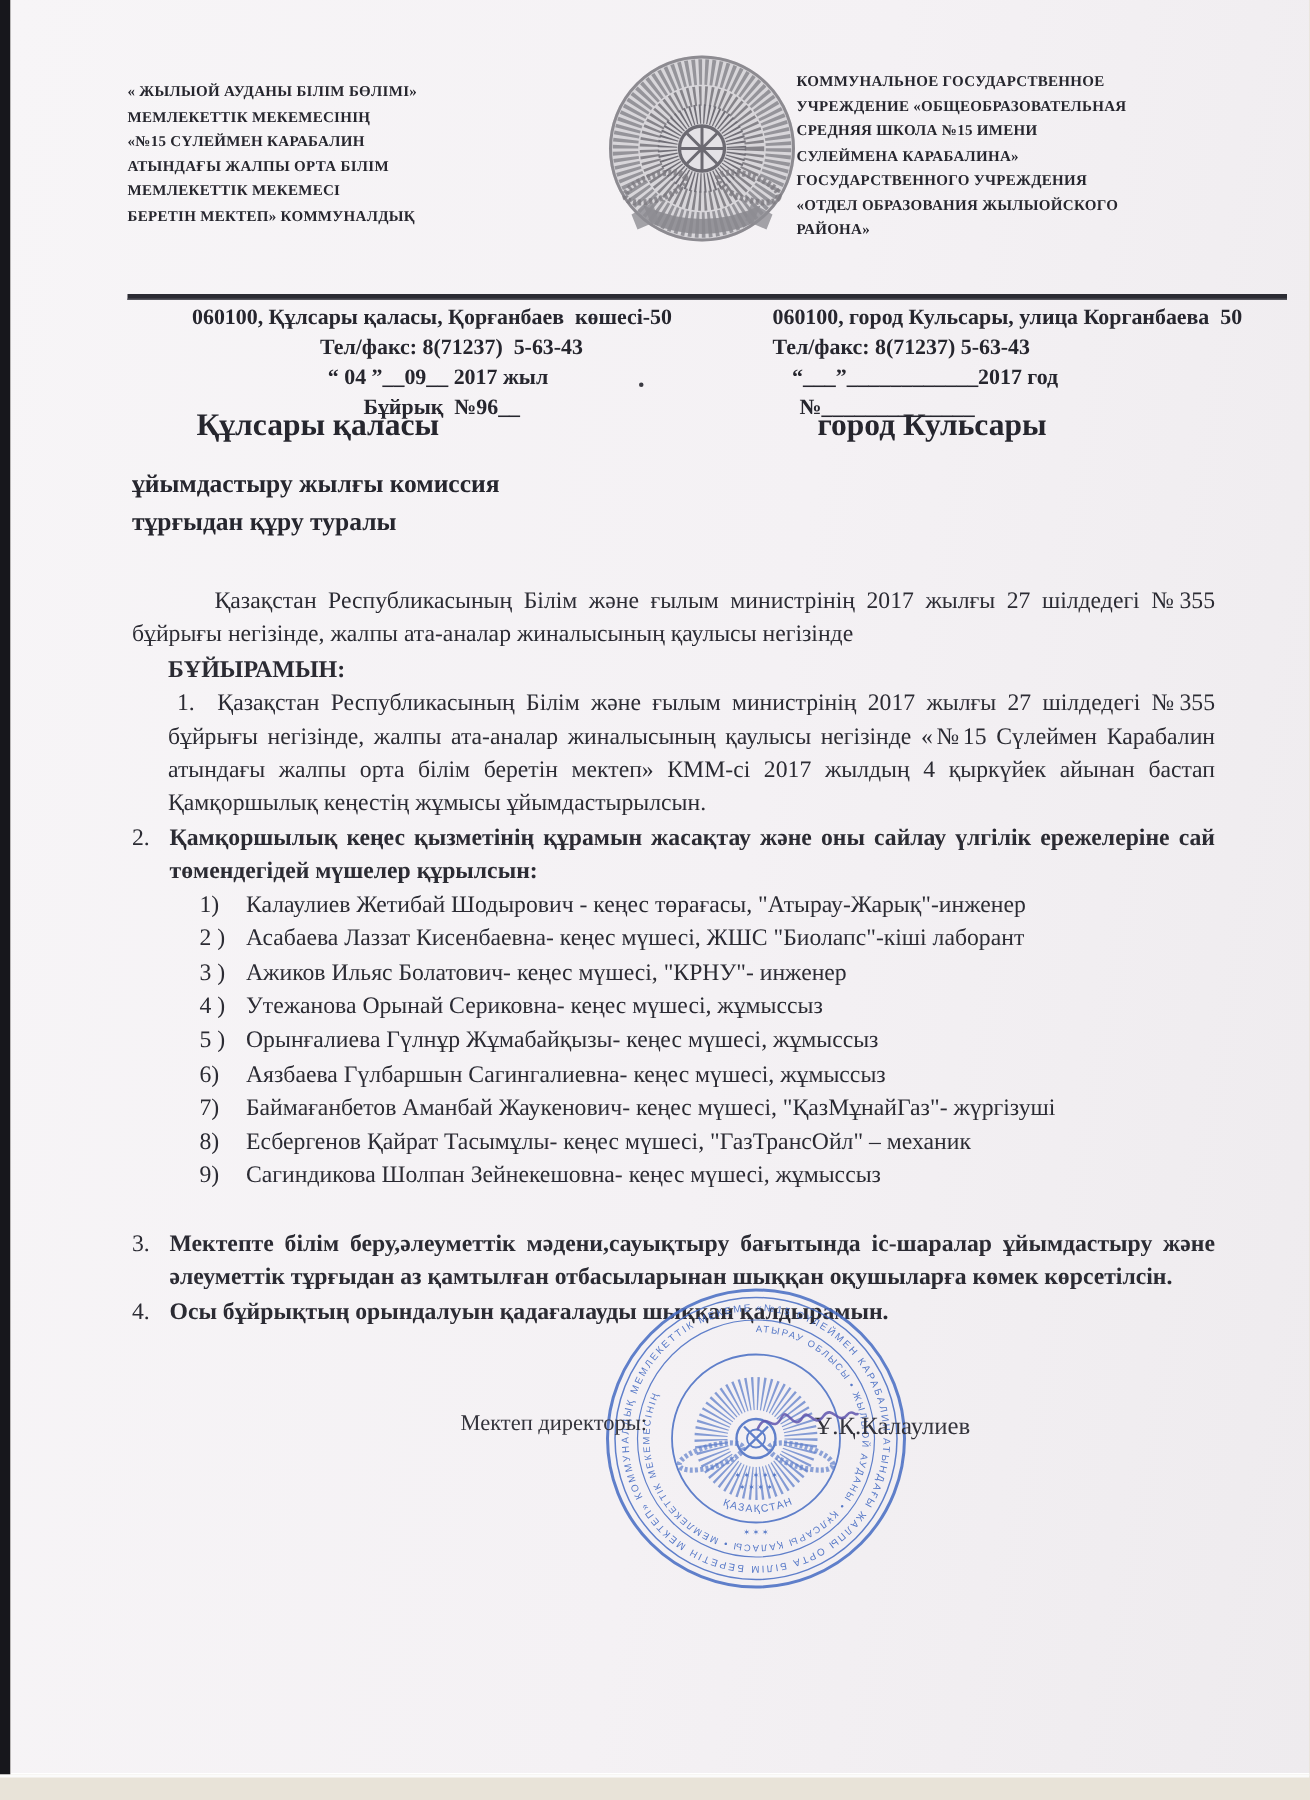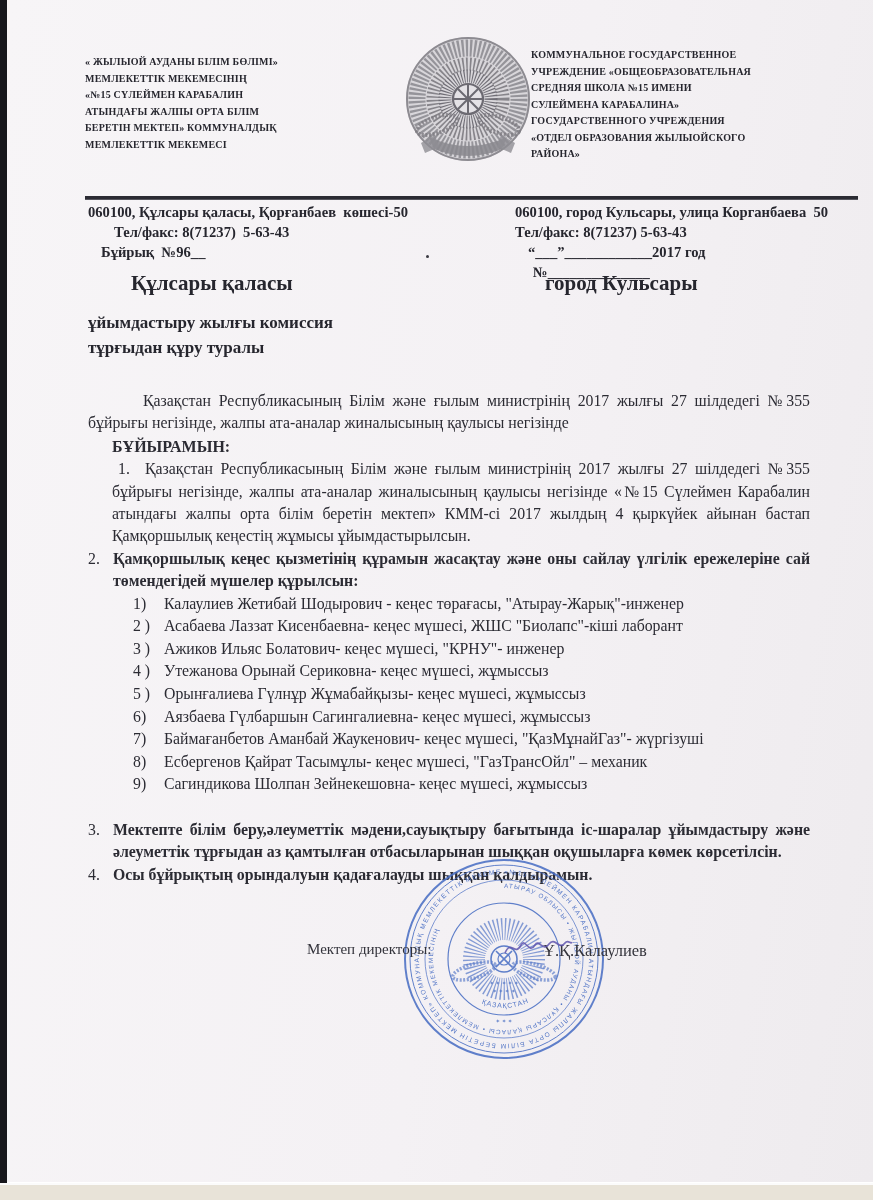--- a/index.html
+++ b/index.html
@@ -46,22 +46,22 @@
 
 <div class="edge-left"></div>
 
 <div class="paper">
 
   <div class="abs org" style="left:78px;top:54px;width:312px;">
     <div>« ЖЫЛЫОЙ АУДАНЫ БІЛІМ  БӨЛІМІ»</div>
     <div>МЕМЛЕКЕТТІК МЕКЕМЕСІНІҢ</div>
     <div>«№15 СҮЛЕЙМЕН КАРАБАЛИН</div>
     <div>АТЫНДАҒЫ ЖАЛПЫ ОРТА БІЛІМ</div>
+    <div>МЕМЛЕКЕТТІК МЕКЕМЕСІ</div>
     <div>БЕРЕТІН МЕКТЕП»  КОММУНАЛДЫҚ</div>
-    <div>МЕМЛЕКЕТТІК МЕКЕМЕСІ</div>
   </div>
 
   <svg class="emblem" width="138" height="142" viewBox="0 0 138 142">
     <circle cx="69" cy="68" r="62" fill="#d8d6da"></circle>
     <circle cx="69" cy="68" r="61" fill="none" stroke="#8d8b91" stroke-width="2"></circle>
     <circle cx="69" cy="68" r="51" fill="none" stroke="#8a888e" stroke-width="17" stroke-dasharray="2.2 1.9" opacity=".85"></circle>
     <circle cx="69" cy="68" r="35" fill="none" stroke="#7d7b81" stroke-width="13" stroke-dasharray="1.6 2.1" opacity=".9"></circle>
     <circle cx="69" cy="68" r="23" fill="none" stroke="#706e76" stroke-width="13" stroke-dasharray="1.1 1.7"></circle>
     <circle cx="69" cy="68" r="15" fill="#e4e2e6" stroke="#6c6a72" stroke-width="2.2"></circle>
     <path d="M59,58 L79,78 M79,58 L59,78 M69,53 L69,83 M54,68 L84,68" stroke="#6c6a72" stroke-width="2" fill="none"></path>
@@ -77,23 +77,24 @@
     <div>СРЕДНЯЯ ШКОЛА №15 ИМЕНИ</div>
     <div>СУЛЕЙМЕНА КАРАБАЛИНА»</div>
     <div>ГОСУДАРСТВЕННОГО УЧРЕЖДЕНИЯ</div>
     <div>«ОТДЕЛ ОБРАЗОВАНИЯ ЖЫЛЫОЙСКОГО</div>
     <div>РАЙОНА»</div>
   </div>
 
   <div class="rule"></div>
   <div class="dot"></div>
 
-  <div class="abs addr" style="left:81px;top:202px;width:400px;">
+  <div class="abs addr" style="left:81px;top:202px;width:400px;text-align:center;">
     <div style="padding-left:0">060100, Құлсары қаласы, Қорғанбаев  көшесі-50</div>
     <div style="padding-left:26px">Тел/факс: 8(71237)  5-63-43</div>
+    <div style="padding-left:8px">“ 04 ”__09__ 2017 жыл</div>
     <div style="padding-left:13px">Бұйрық  №96__</div>
   </div>
 
   <div class="abs addr" style="left:508px;top:202px;width:360px;">
     <div style="padding-left:0">060100, город Кульсары, улица Корганбаева  50</div>
     <div style="padding-left:0">Тел/факс: 8(71237) 5-63-43</div>
     <div style="padding-left:13px">“___”____________2017 год</div>
     <div style="padding-left:18px">№______________</div>
   </div>
 

